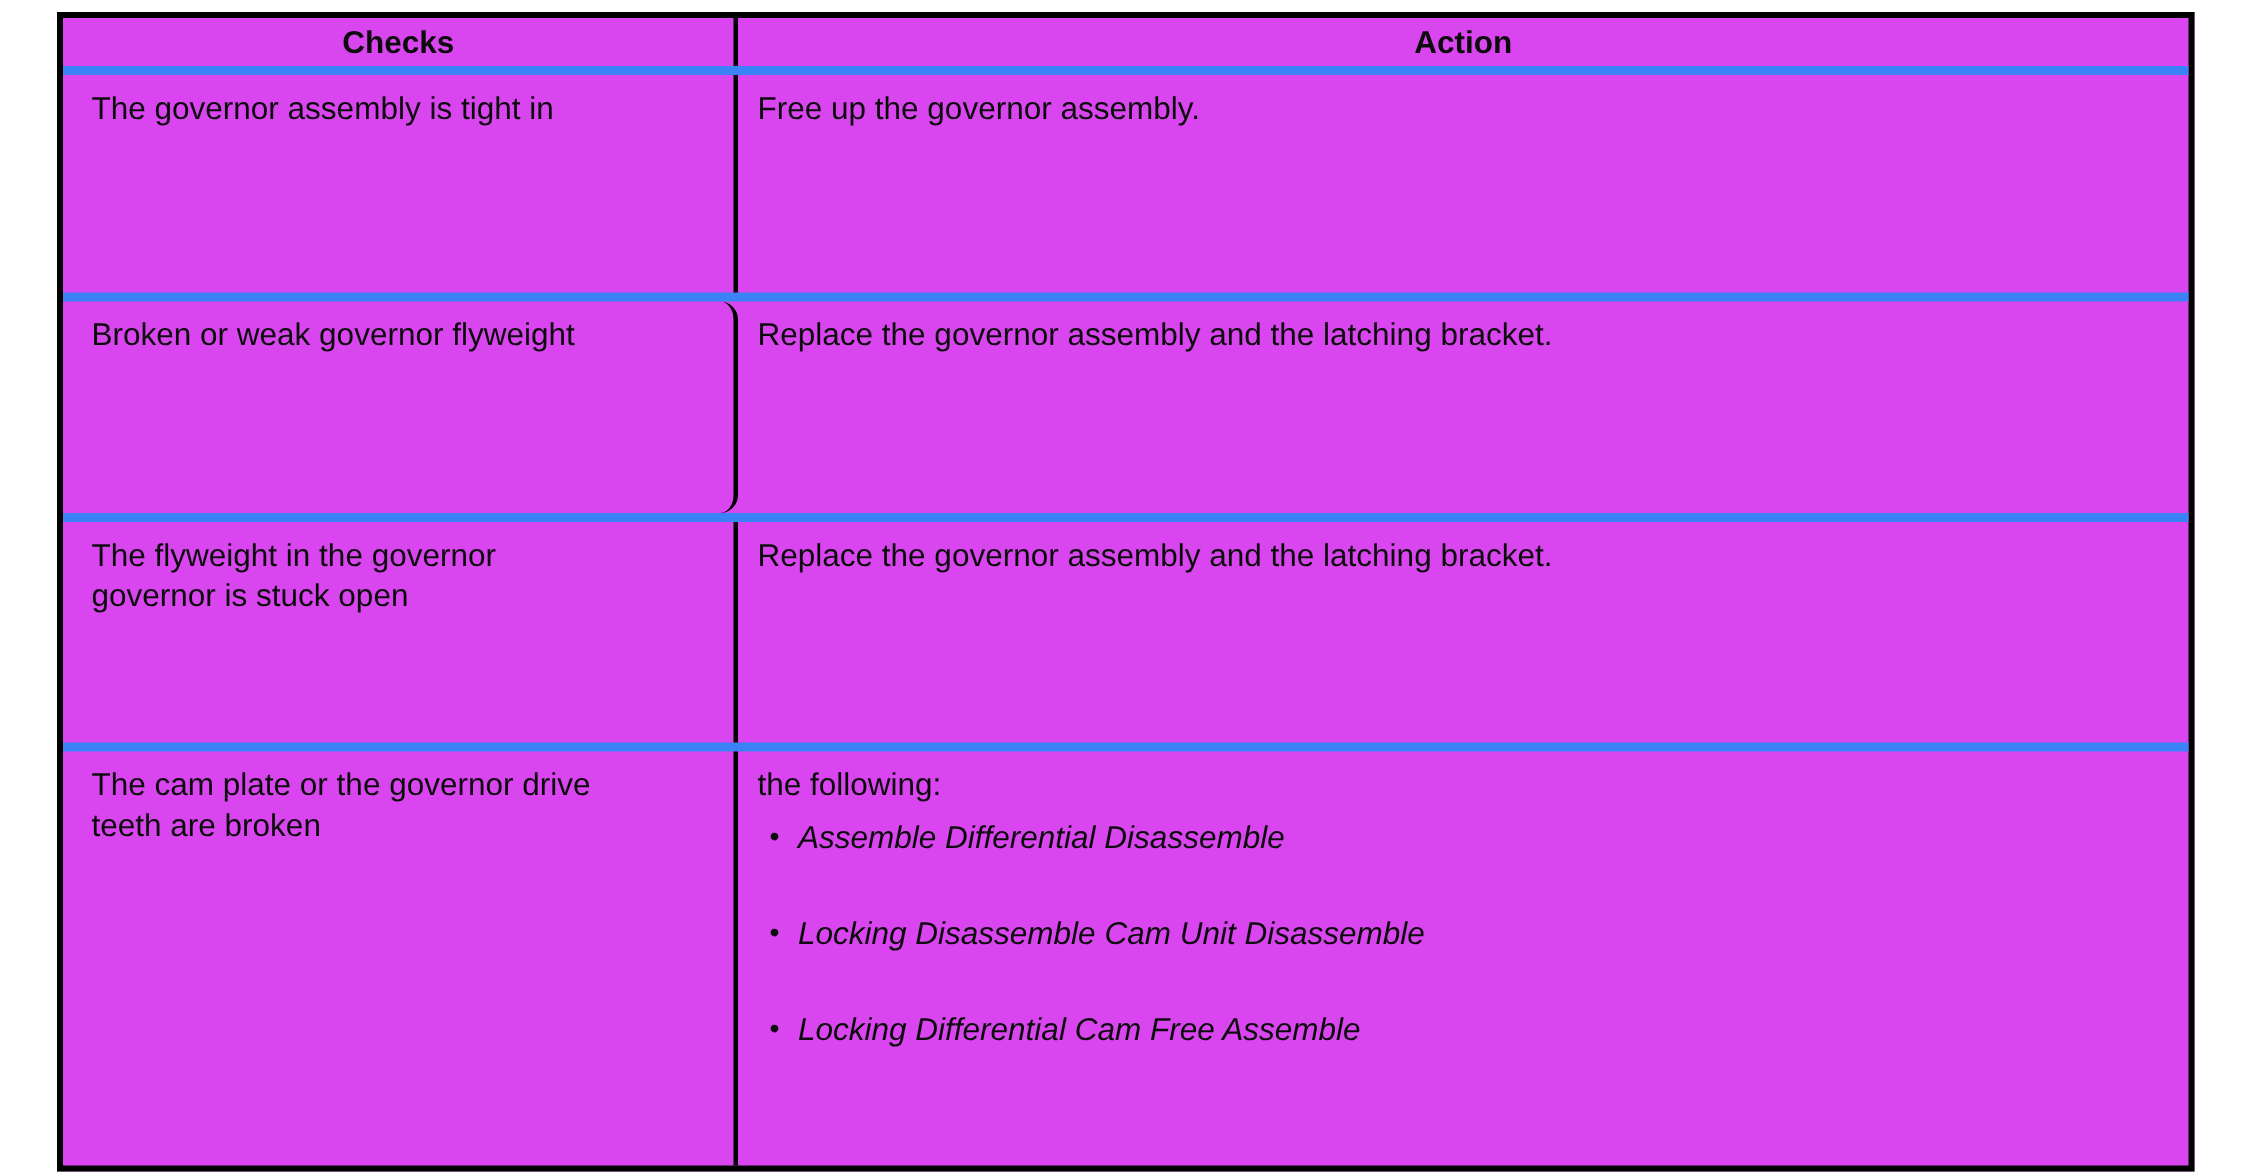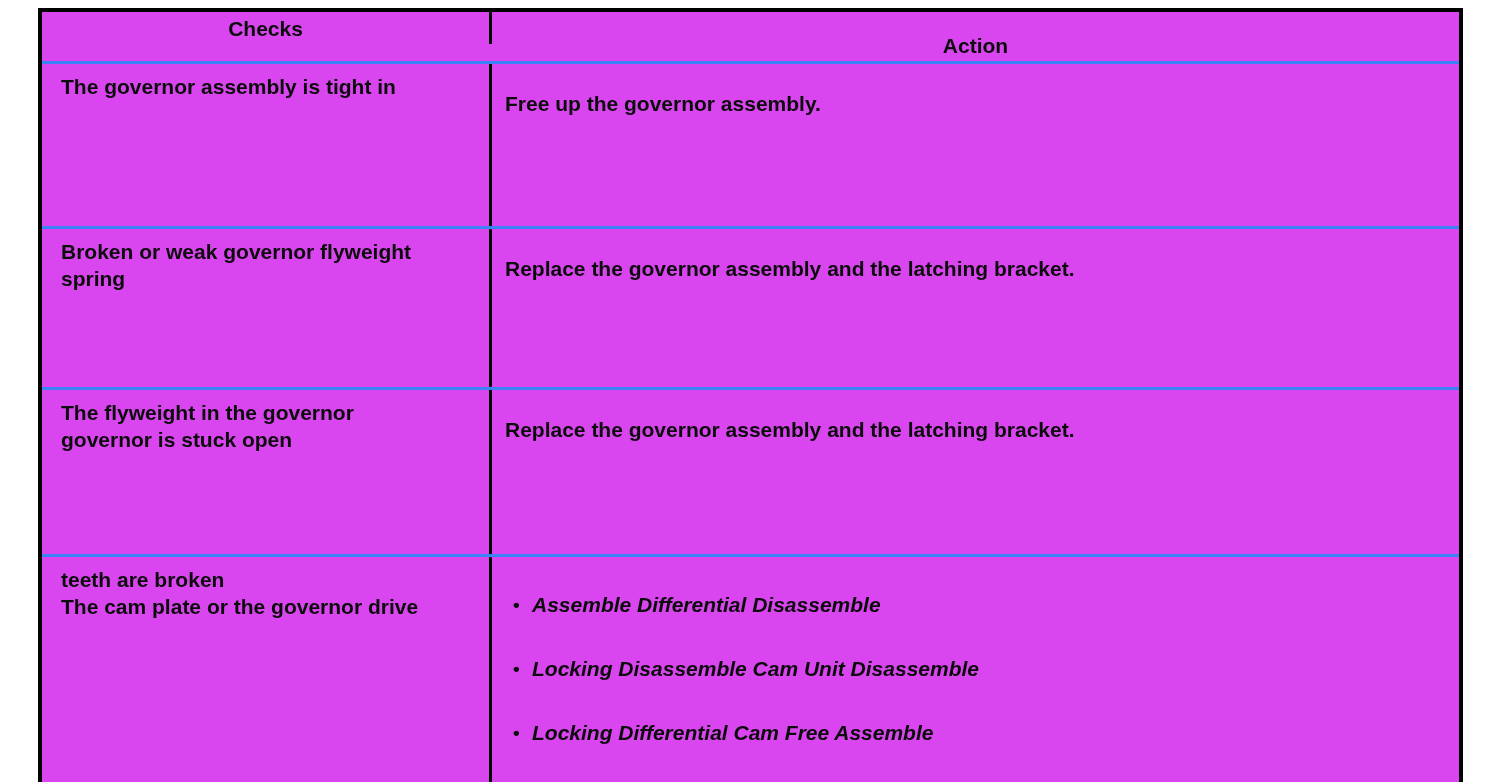--- a/index.html
+++ b/index.html
@@ -22,21 +22,21 @@
   }
   .troubleshooting-table {
     position: absolute;
     left: 38px;
     top: 8px;
     width: 1425px;
     border: 4px solid #000000;
     background: #d946ef;
   }
   .t-row { display: flex; }
-  .t-row + .t-row { border-top: 3px solid #3b82f6; font-weight: bold; }
+  .t-row + .t-row { border-top: 6px solid #3b82f6; }
 
   .header-row .t-cell {
     height: 32px;
     display: flex;
     align-items: center;
     justify-content: center;
     font-weight: bold;
     font-size: 21px;
     padding: 0;
   }
@@ -45,27 +45,26 @@
     border-right: 3px solid #000000;
     padding: 9px 10px 0 19px;
     font-size: 21px;
     line-height: 27px;
   }
   .t-cell-action {
     flex: 1;
     padding: 9px 16px 0 13px;
     font-size: 21px;
     line-height: 27px;
-    margin-top: 17px;
   }
   .header-row .t-cell-check,
   .header-row .t-cell-action { padding: 0; }
 
   .row-1 .t-cell { min-height: 145px; }
-  .row-2 .t-cell { min-height: 141px; }
+  .row-2 .t-cell { min-height: 141px; border-radius: 12px; }
   .row-3 .t-cell { min-height: 147px; }
   .row-4 .t-cell { min-height: 276px; }
 
   .text-line { display: block; }
 
   ul.ref-list {
     margin: 8px 0 0 8px;
     padding: 0;
     list-style: none;
   }
@@ -105,43 +104,43 @@
         <span class="text-line">The governor assembly is tight in</span>
       </div>
       <div class="t-cell t-cell-action">
         <span class="text-line">Free up the governor assembly.</span>
       </div>
     </div>
 
     <div class="t-row row-2">
       <div class="t-cell t-cell-check">
         <span class="text-line">Broken or weak governor flyweight</span>
-        <span class="text-line">spring</span>
       </div>
       <div class="t-cell t-cell-action">
         <span class="text-line">Replace the governor assembly and the latching bracket.</span>
       </div>
     </div>
 
     <div class="t-row row-3">
       <div class="t-cell t-cell-check">
         <span class="text-line">The flyweight in the governor</span>
         <span class="text-line">governor is stuck open</span>
       </div>
       <div class="t-cell t-cell-action">
         <span class="text-line">Replace the governor assembly and the latching bracket.</span>
       </div>
     </div>
 
     <div class="t-row row-4">
       <div class="t-cell t-cell-check">
+        <span class="text-line">The cam plate or the governor drive</span>
         <span class="text-line">teeth are broken</span>
-        <span class="text-line">The cam plate or the governor drive</span>
       </div>
       <div class="t-cell t-cell-action">
+        <span class="text-line">the following:</span>
         <ul class="ref-list">
           <li>
             <span class="bullet-dot">•</span>
             <span>Assemble Differential Disassemble</span>
           </li>
           <li>
             <span class="bullet-dot">•</span>
             <span>Locking Disassemble Cam Unit Disassemble</span>
           </li>
           <li>

